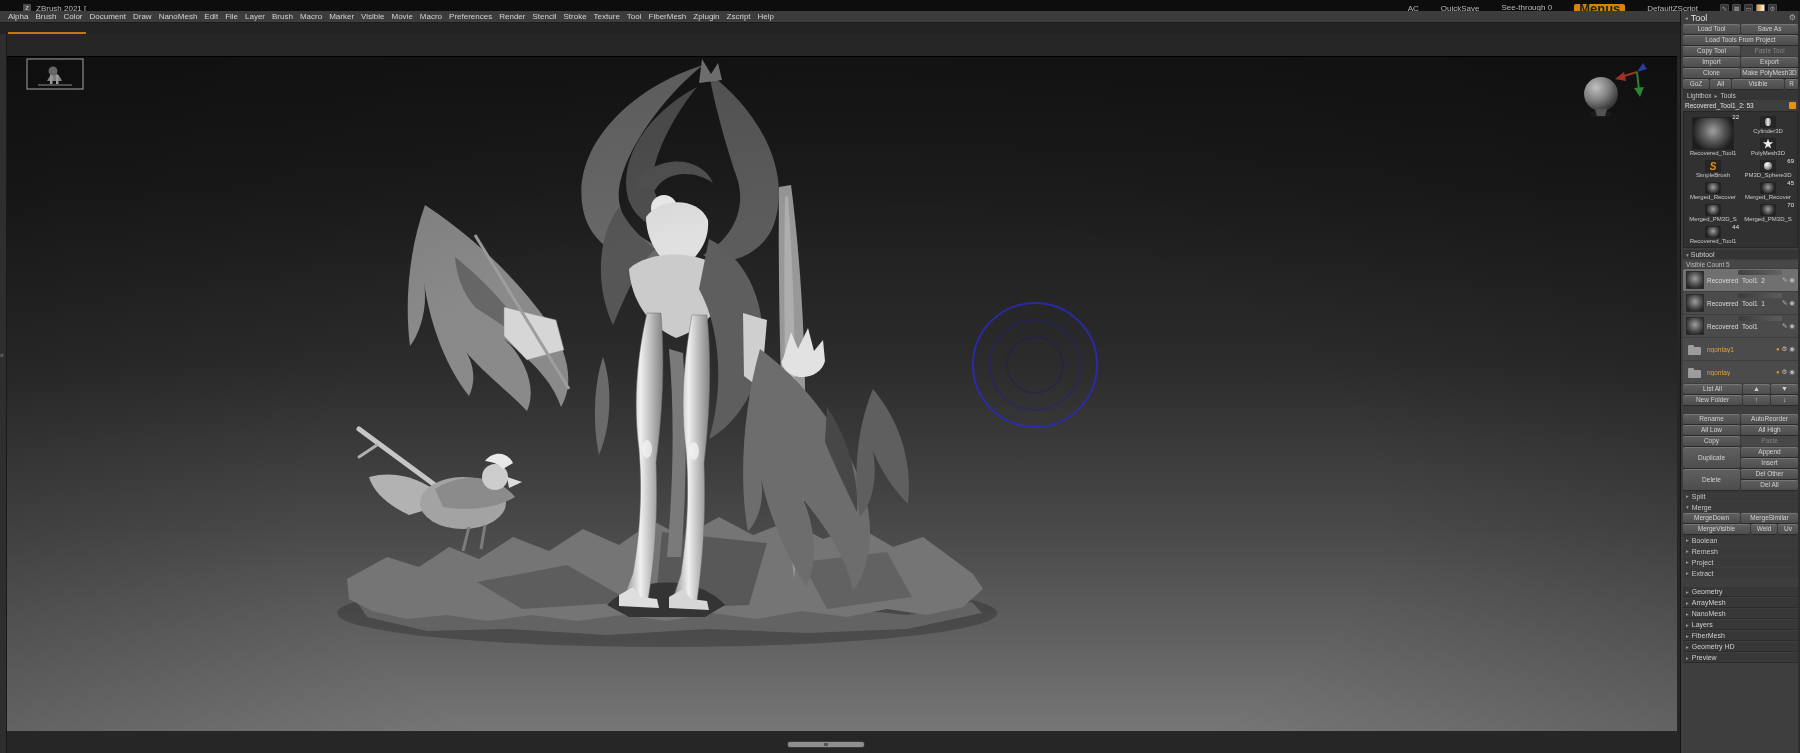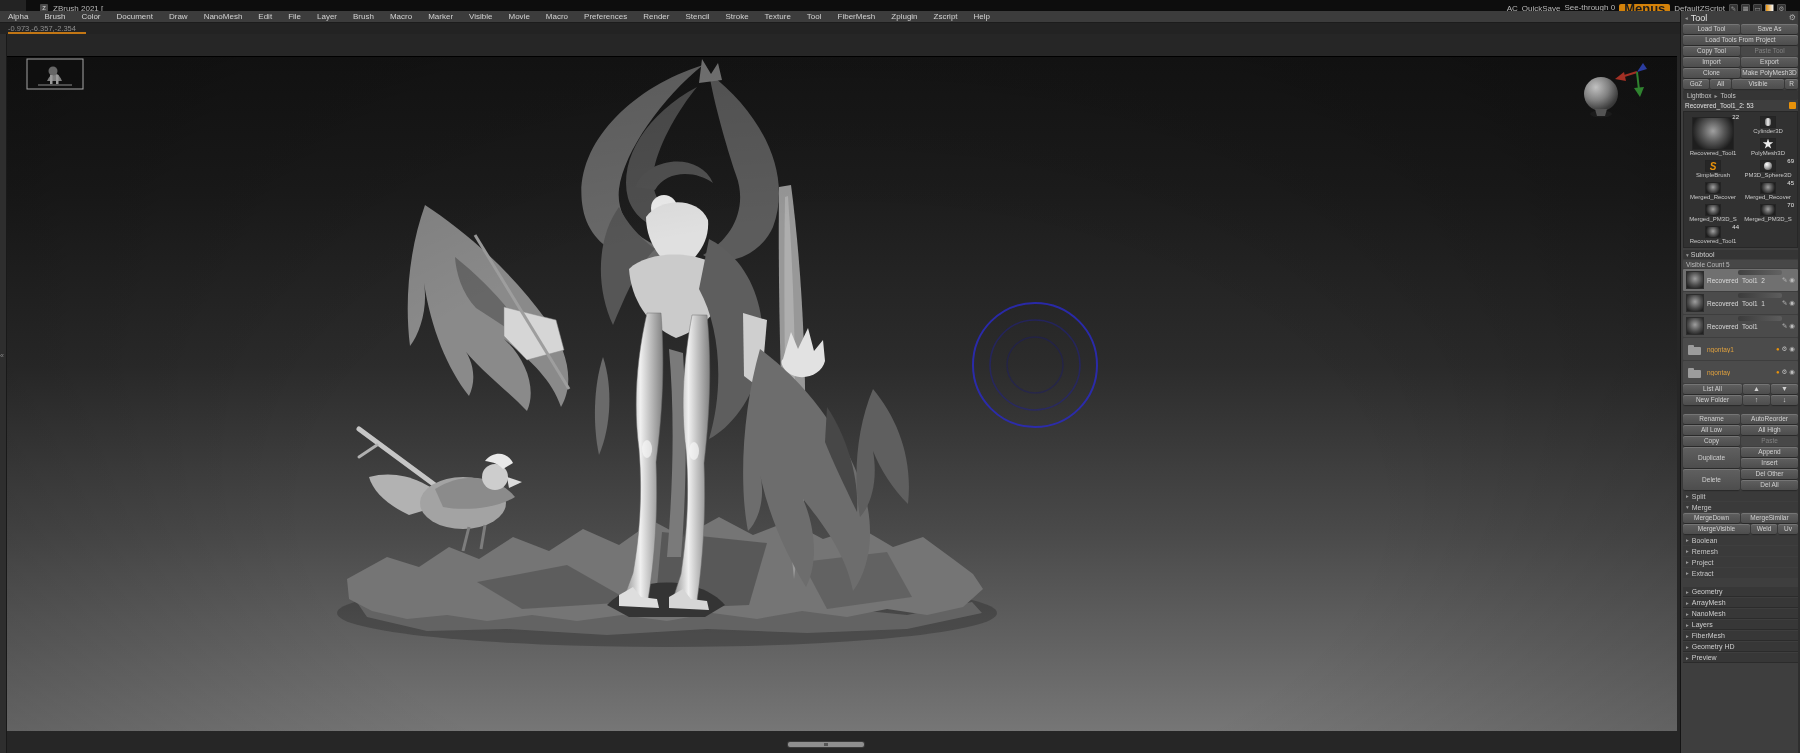--- a/index.html
+++ b/index.html
@@ -1,36 +1,36 @@
 <!DOCTYPE html>
 <html><head>
 <meta charset="utf-8">
 <style>
   * { margin:0; padding:0; box-sizing:border-box; }
   body { background:#0a0a0a; font-family:"Liberation Sans", sans-serif; }
   .app { position:relative; width:1800px; height:753px; background:#232323; overflow:hidden; color:#ccc; }
 
   
   .titlebar { position:absolute; top:0; left:0; right:0; height:16px; background:#0d0d0d;
-    display:flex; align-items:center; gap:5px; padding:0 14px; font-size:8px; color:#b8b8b8;margin-left:26px; }
+    display:flex; align-items:center; gap:5px; padding:0 23px; font-size:8px; color:#b8b8b8; }
   .app-logo { width:8px; height:8px; background:#4a4a4a; border-radius:1px; color:#bbb;
     font-size:6px; line-height:8px; text-align:center; font-weight:bold; }
-  .tb-right { margin-left:auto; display:flex; align-items:center; gap:4px; }
+  .tb-right { margin-left:auto; display:flex; align-items:center; gap:22px; }
   .seethrough { position:relative; padding-bottom:1px; }
   .seethrough::after { content:""; position:absolute; left:-2px; right:-2px; bottom:-2px; height:2px; background:#e8920b; }
   .menus-btn { background:#d4820a; color:#1d1d1d; padding:0 5px; height:9px; line-height:9px;
     border-radius:2px; font-size:13px; font-weight:bold; }
   .tb-icons { display:flex; gap:3px; align-items:center; }
   .tb-ico { width:9px; height:9px; background:#343434; border:1px solid #4c4c4c; border-radius:1px;
     font-size:6.5px; line-height:8px; text-align:center; color:#9a9a9a; }
   .tb-ico.grad { background:linear-gradient(90deg,#e8920b,#f5f5f5); border-color:#777; }
 
   
   .menubar { position:absolute; top:11px; left:0; width:1680px; height:12px; background:#3c3c3c;
-    border-bottom:1px solid #1c1c1c; display:flex; align-items:center; gap:16px; padding:0 8px;
+    border-bottom:1px solid #1c1c1c; display:flex; align-items:center; gap:7px; padding:0 8px;
     font-size:8px; color:#d2d2d2; }
   .menu-item { white-space:nowrap; cursor:default; }
 
   
   .coordsrow { position:absolute; top:24px; left:0; width:1680px; height:10px;
     font-size:7.5px; color:#8e8e8e; padding-left:8px; }
   .orange-bar { position:absolute; top:32px; left:8px; width:78px; height:3px; background:#c27614; }
 
   
   .workspace { position:absolute; top:34px; left:0; width:1680px; bottom:0; background:#262626; }
@@ -172,21 +172,20 @@
       <span class="menu-item">Stencil</span>
       <span class="menu-item">Stroke</span>
       <span class="menu-item">Texture</span>
       <span class="menu-item">Tool</span>
       <span class="menu-item">FiberMesh</span>
       <span class="menu-item">Zplugin</span>
       <span class="menu-item">Zscript</span>
       <span class="menu-item">Help</span>
     </div>
 
-  <div class="coordsrow">-0.973,-6.357,-2.354</div>
   <div class="orange-bar"></div>
 
   <div class="workspace">
     <div class="canvas">
       <svg width="1670" height="675" viewBox="0 0 1670 675">
         <defs>
           <linearGradient id="legGrad" x1="0" y1="0" x2="1" y2="0">
             <stop offset="0" stop-color="#8f8f8f"></stop>
               <stop offset="0.42" stop-color="#f0f0f0"></stop>
               <stop offset="1" stop-color="#828282"></stop>

